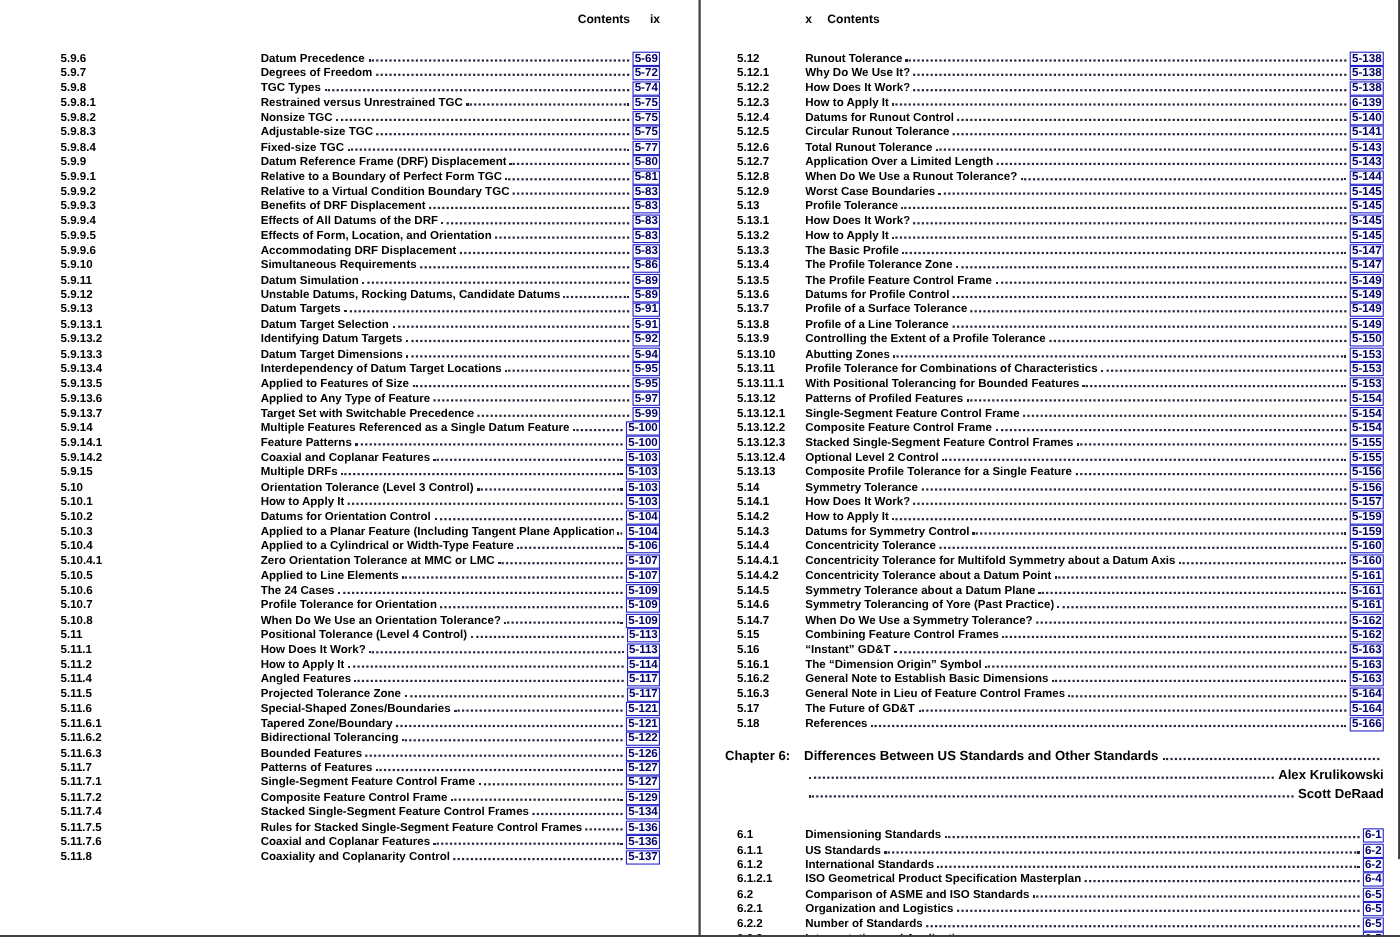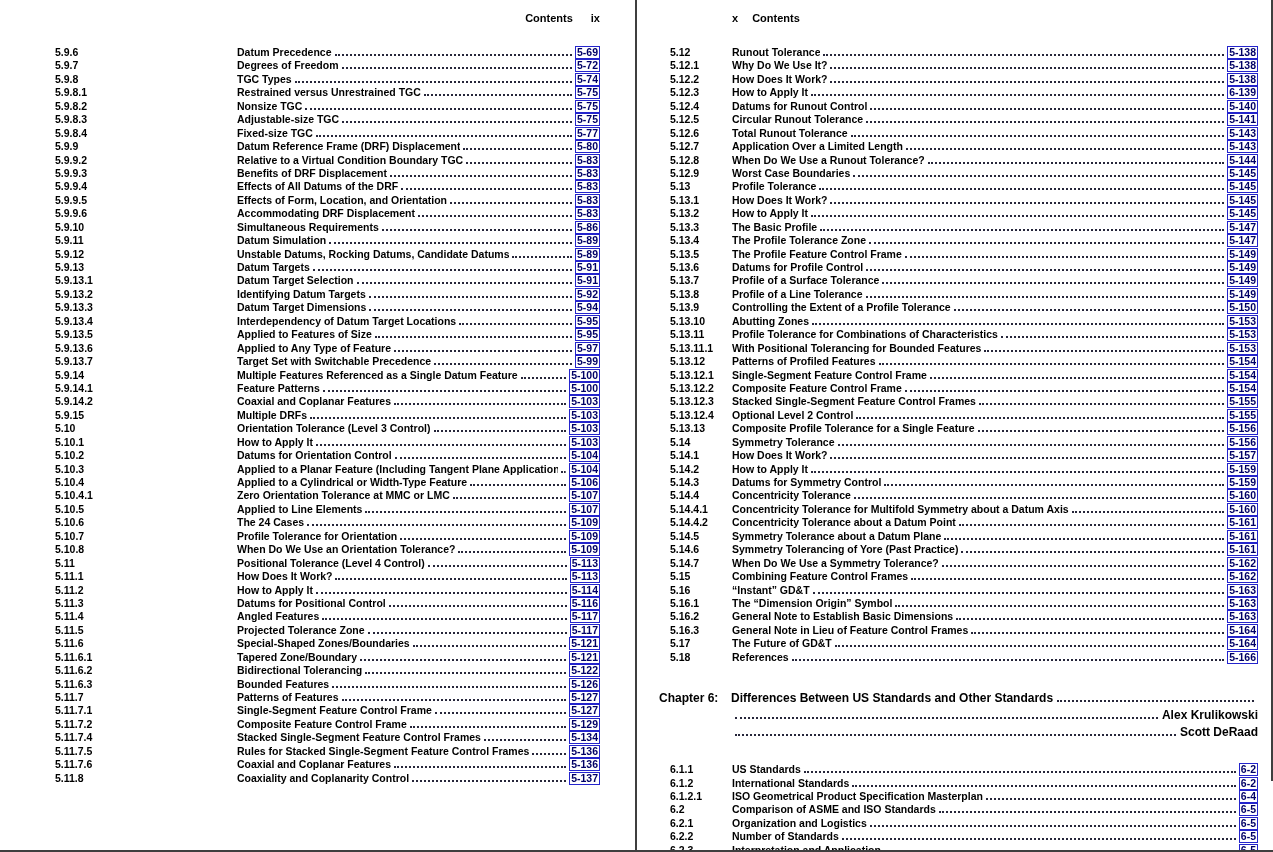--- a/index.html
+++ b/index.html
@@ -26,21 +26,21 @@
   .page-left .toc-num{width:182px;}
   .page-right .toc-num{width:62px;}
   .toc-title{flex:0 1 auto;overflow:hidden;}
   .leader{flex:1 1 auto;min-width:5px;height:9px;border-bottom:2px dotted #26263a;margin:0 3px;}
   .page-link{
     flex:0 0 auto;display:inline-block;
     border:1px solid #2424cc;color:#000066;
     padding:0 1px;line-height:11px;text-decoration:none;cursor:pointer;
   }
 
-  .chapter-heading{margin-top:26px;margin-left:-11px;font-size:12px;line-height:17px;}
+  .chapter-heading{margin-top:15px;margin-left:-11px;font-size:12px;line-height:17px;}
   .ch-line{display:flex;align-items:baseline;height:17px;white-space:nowrap;}
   .ch-label{flex:0 0 72px;}
   .ch-title{flex:0 1 auto;}
   .ch-indent{flex:0 0 72px;}
   .ch-leader{flex:1 1 auto;height:11px;border-bottom:2px dotted #26263a;margin:0 4px;}
   .ch-author{flex:0 0 auto;}
   .ch6-list{margin-top:22px;}
 </style>
 </head>
 <body>
@@ -95,20 +95,26 @@
           <span class="leader"></span>
           <a class="page-link">5-77</a>
         </div>
         <div class="toc-row">
           <span class="toc-num">5.9.9</span>
           <span class="toc-title">Datum Reference Frame (DRF) Displacement</span>
           <span class="leader"></span>
           <a class="page-link">5-80</a>
         </div>
         <div class="toc-row">
+          <span class="toc-num">5.9.9.1</span>
+          <span class="toc-title">Relative to a Boundary of Perfect Form TGC</span>
+          <span class="leader"></span>
+          <a class="page-link">5-81</a>
+        </div>
+        <div class="toc-row">
           <span class="toc-num">5.9.9.2</span>
           <span class="toc-title">Relative to a Virtual Condition Boundary TGC</span>
           <span class="leader"></span>
           <a class="page-link">5-83</a>
         </div>
         <div class="toc-row">
           <span class="toc-num">5.9.9.3</span>
           <span class="toc-title">Benefits of DRF Displacement</span>
           <span class="leader"></span>
           <a class="page-link">5-83</a>
@@ -291,26 +297,20 @@
           <span class="toc-num">5.11.1</span>
           <span class="toc-title">How Does It Work?</span>
           <span class="leader"></span>
           <a class="page-link">5-113</a>
         </div>
         <div class="toc-row">
           <span class="toc-num">5.11.2</span>
           <span class="toc-title">How to Apply It</span>
           <span class="leader"></span>
           <a class="page-link">5-114</a>
-        </div>
-        <div class="toc-row">
-          <span class="toc-num">5.11.3</span>
-          <span class="toc-title">Datums for Positional Control</span>
-          <span class="leader"></span>
-          <a class="page-link">5-116</a>
         </div>
         <div class="toc-row">
           <span class="toc-num">5.11.4</span>
           <span class="toc-title">Angled Features</span>
           <span class="leader"></span>
           <a class="page-link">5-117</a>
         </div>
         <div class="toc-row">
           <span class="toc-num">5.11.5</span>
           <span class="toc-title">Projected Tolerance Zone</span>
@@ -687,20 +687,26 @@
           <div class="ch-line">
             <span class="ch-indent"></span>
             <span class="ch-leader"></span>
             <span class="ch-author">Scott DeRaad</span>
           </div>
         </div>
     </div>
 
     <div class="toc-list ch6-list" id="list-ch6">
         <div class="toc-row">
+          <span class="toc-num">6.1</span>
+          <span class="toc-title">Dimensioning Standards</span>
+          <span class="leader"></span>
+          <a class="page-link">6-1</a>
+        </div>
+        <div class="toc-row">
           <span class="toc-num">6.1.1</span>
           <span class="toc-title">US Standards</span>
           <span class="leader"></span>
           <a class="page-link">6-2</a>
         </div>
         <div class="toc-row">
           <span class="toc-num">6.1.2</span>
           <span class="toc-title">International Standards</span>
           <span class="leader"></span>
           <a class="page-link">6-2</a>

